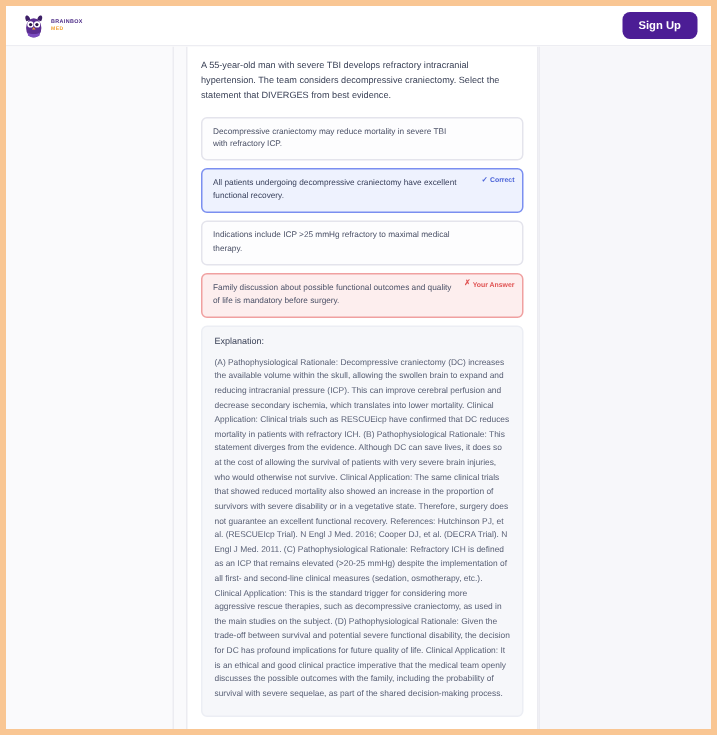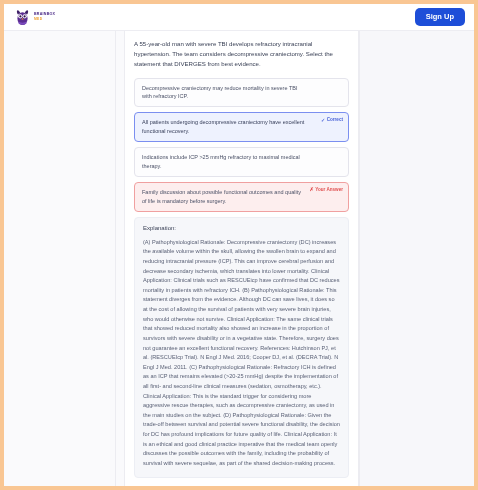--- a/index.html
+++ b/index.html
@@ -39,21 +39,21 @@
   .brand-text { display: flex; flex-direction: column; line-height: 1; }
   .brand-name {
     font-size: 3.6px; font-weight: bold; letter-spacing: 0.25px;
     color: #4b2a86;
   }
   .brand-sub {
     font-size: 3.4px; font-weight: bold; letter-spacing: 0.3px;
     color: #f0a030; margin-top: 1px;
   }
   .signup-btn {
-    background: #1d4ed8;
+    background: #4c1d95;
     color: #ffffff;
     font-size: 7.5px;
     font-weight: bold;
     border: none;
     border-radius: 5px;
     padding: 5px 11px;
     cursor: pointer;
     line-height: 1;
   }
 

